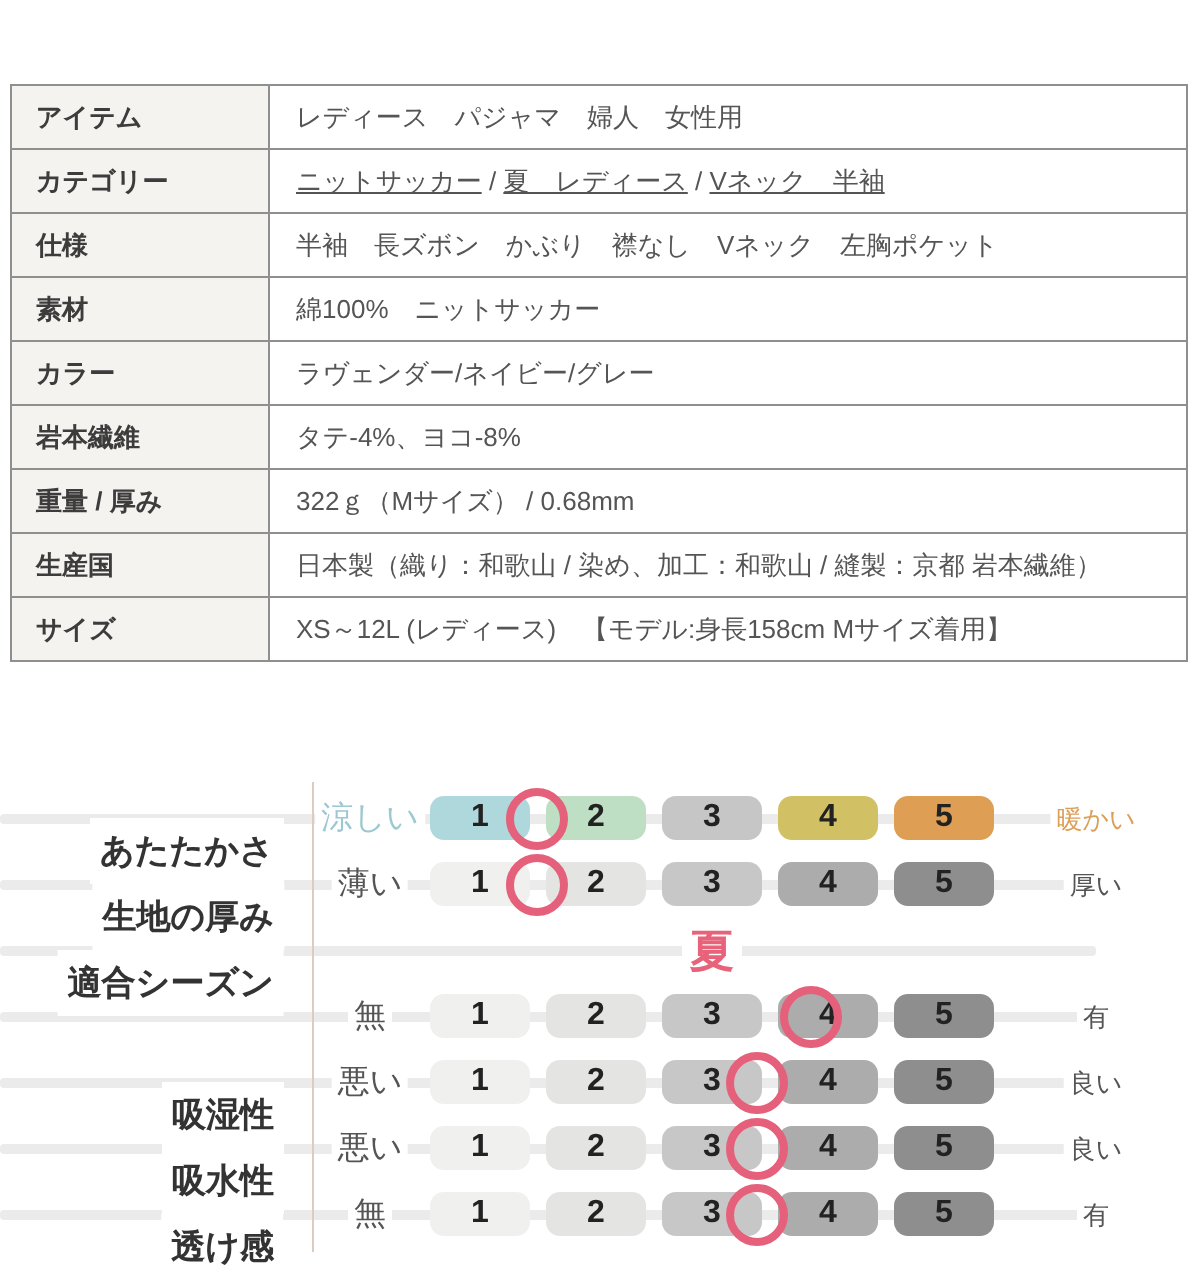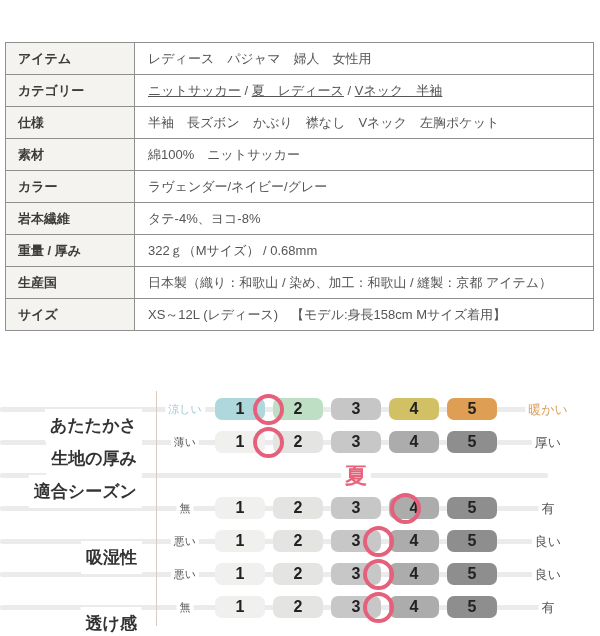--- a/index.html
+++ b/index.html
@@ -31,21 +31,21 @@
   .chart{position:absolute;left:0;top:393px;width:600px;height:231px;}
   .vline{position:absolute;left:156px;top:-2px;width:1px;height:235px;
          background:var(--divider);z-index:3;}
   .crow{position:relative;width:600px;height:33px;}
   .track{position:absolute;left:0;top:14px;width:548px;height:5px;
          background:var(--track);border-radius:2px;z-index:0;}
   .rlabel{position:absolute;left:142px;top:16px;transform:translateX(-100%);
           height:33px;line-height:33px;font-size:17px;font-weight:bold;color:#333;
           background:#fff;padding:0 5px;white-space:nowrap;z-index:1;}
   .lend{position:absolute;left:185px;top:0;transform:translateX(-50%);
-        height:33px;line-height:33px;font-size:11px;color:var(--text_body);
+        height:33px;line-height:33px;font-size:16px;color:var(--text_body);
         background:#fff;padding:0 3px;white-space:nowrap;z-index:1;}
   .rend{position:absolute;left:548px;top:0;transform:translateX(-50%);
         height:33px;line-height:33px;font-size:13px;color:var(--text_body);
         background:#fff;padding:0 3px;white-space:nowrap;z-index:1;}
   .lend.cool{color:var(--cool_text);}
   .rend.warm{color:var(--warm_text);}
   .box{position:absolute;top:5px;width:50px;height:22px;border-radius:7px;
        text-align:center;line-height:22px;font-size:16px;font-weight:bold;
        color:#222;z-index:1;}
   .b1{left:215px;} .b2{left:273px;} .b3{left:331px;} .b4{left:389px;} .b5{left:447px;}
@@ -91,21 +91,21 @@
         <tr>
           <th>岩本繊維</th>
           <td>タテ-4%、ヨコ-8%</td>
         </tr>
         <tr>
           <th>重量 / 厚み</th>
           <td>322ｇ（Mサイズ） / 0.68mm</td>
         </tr>
         <tr>
           <th>生産国</th>
-          <td>日本製（織り：和歌山 / 染め、加工：和歌山 / 縫製：京都 アイテム）</td>
+          <td>日本製（織り：和歌山 / 染め、加工：和歌山 / 縫製：京都 岩本繊維）</td>
         </tr>
         <tr>
           <th>サイズ</th>
           <td>XS～12L (レディース)　【モデル:身長158cm Mサイズ着用】</td>
         </tr>
       </tbody>
     </table>
   </div>
 
   <div class="chart">
@@ -163,20 +163,21 @@
       <div class="box b2 g2">2</div>
       <div class="box b3 g3">3</div>
       <div class="box b4 g4">4</div>
       <div class="box b5 g5">5</div>
       <div class="rend">良い</div>
       <div class="circle circ-35"></div>
     </div>
 
     <div class="crow">
       <div class="track"></div>
+      <div class="rlabel">吸水性</div>
       <div class="lend">悪い</div>
       <div class="box b1 g1">1</div>
       <div class="box b2 g2">2</div>
       <div class="box b3 g3">3</div>
       <div class="box b4 g4">4</div>
       <div class="box b5 g5">5</div>
       <div class="rend">良い</div>
       <div class="circle circ-35"></div>
     </div>
 

